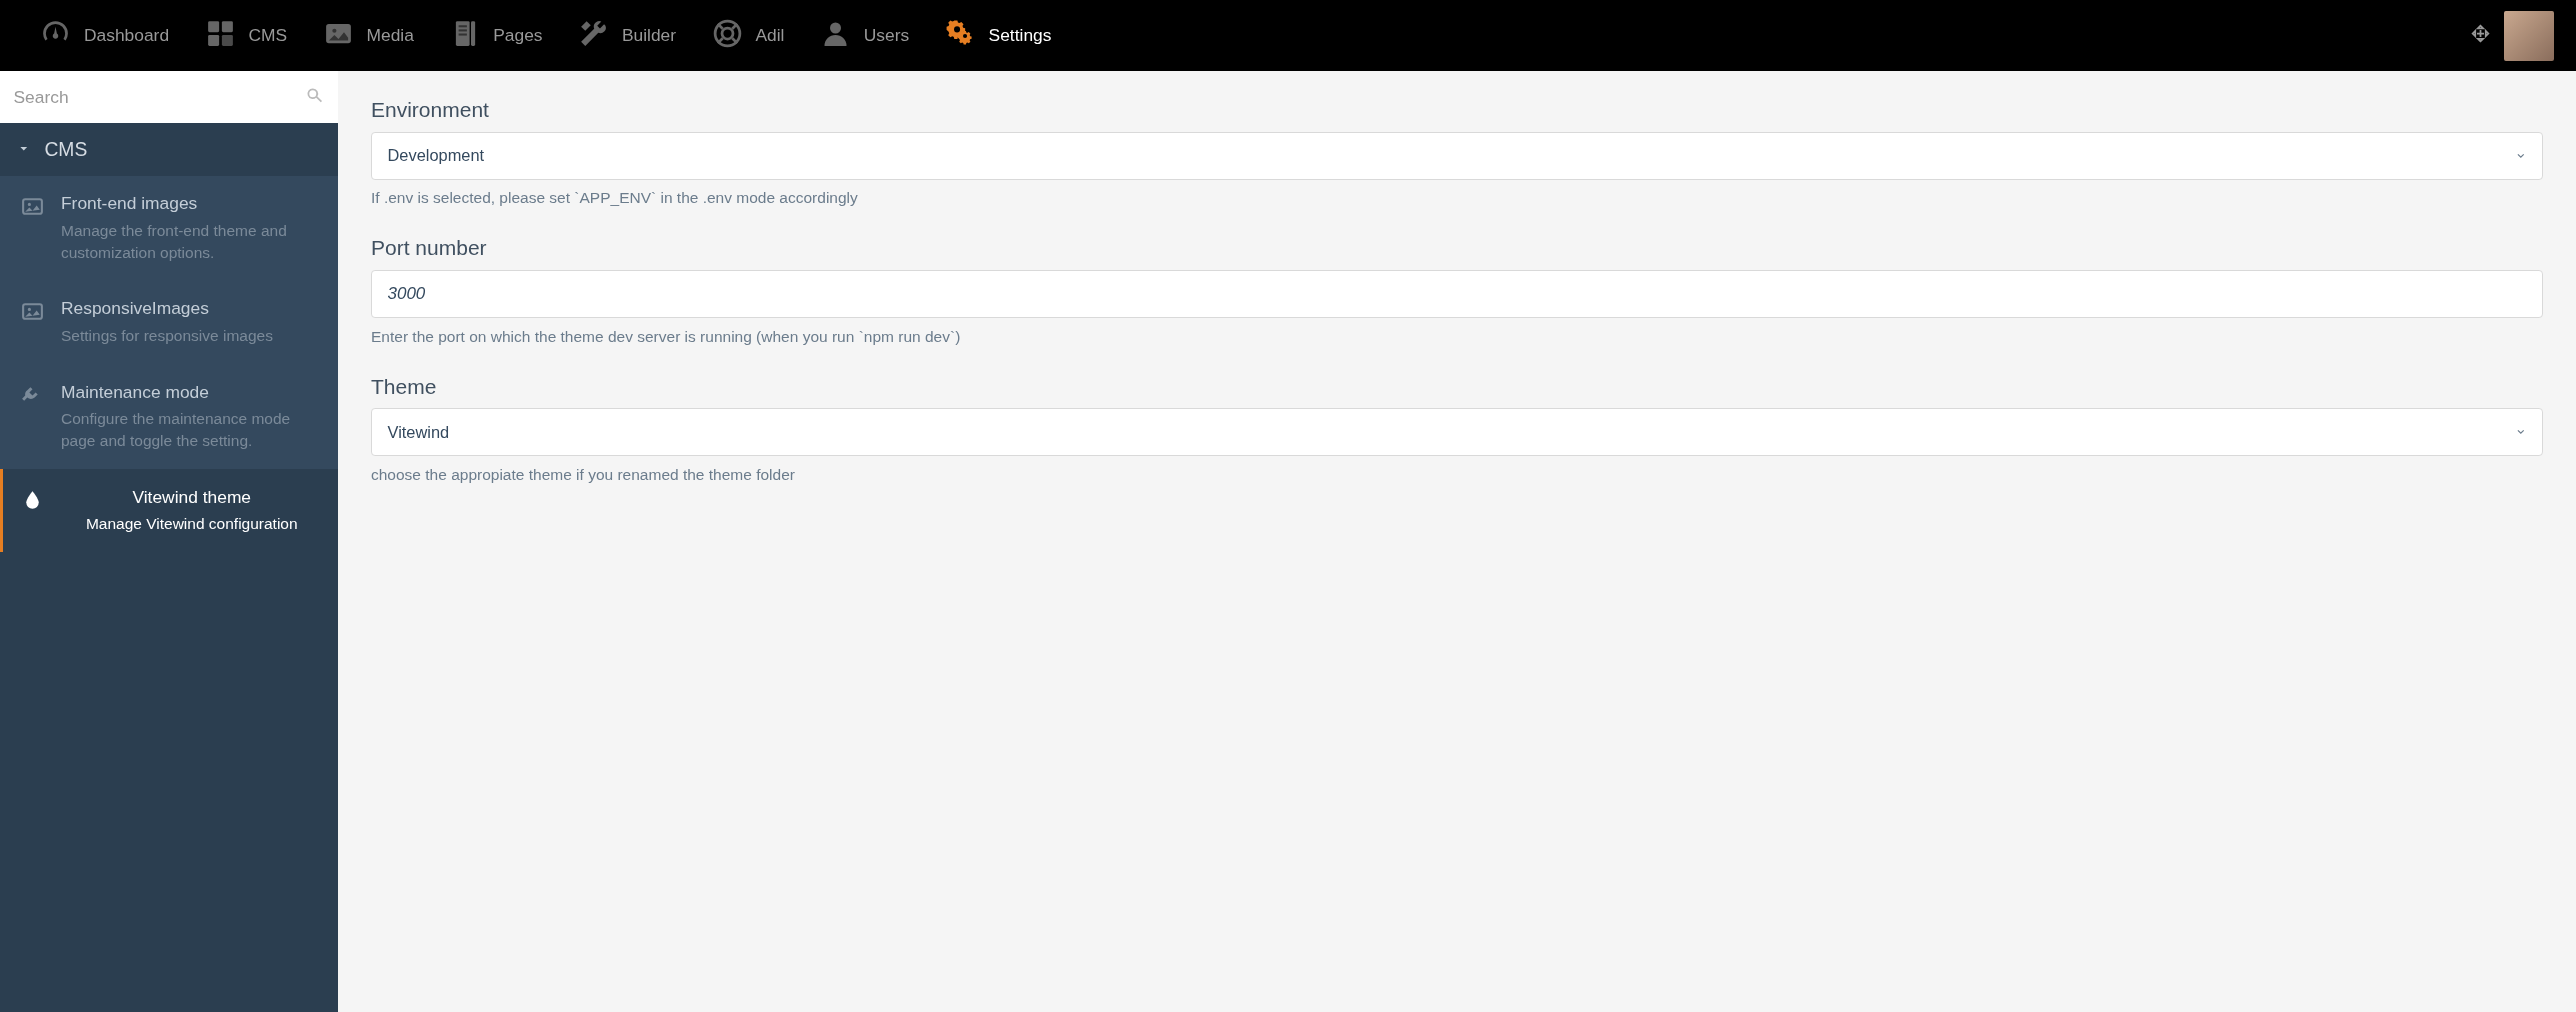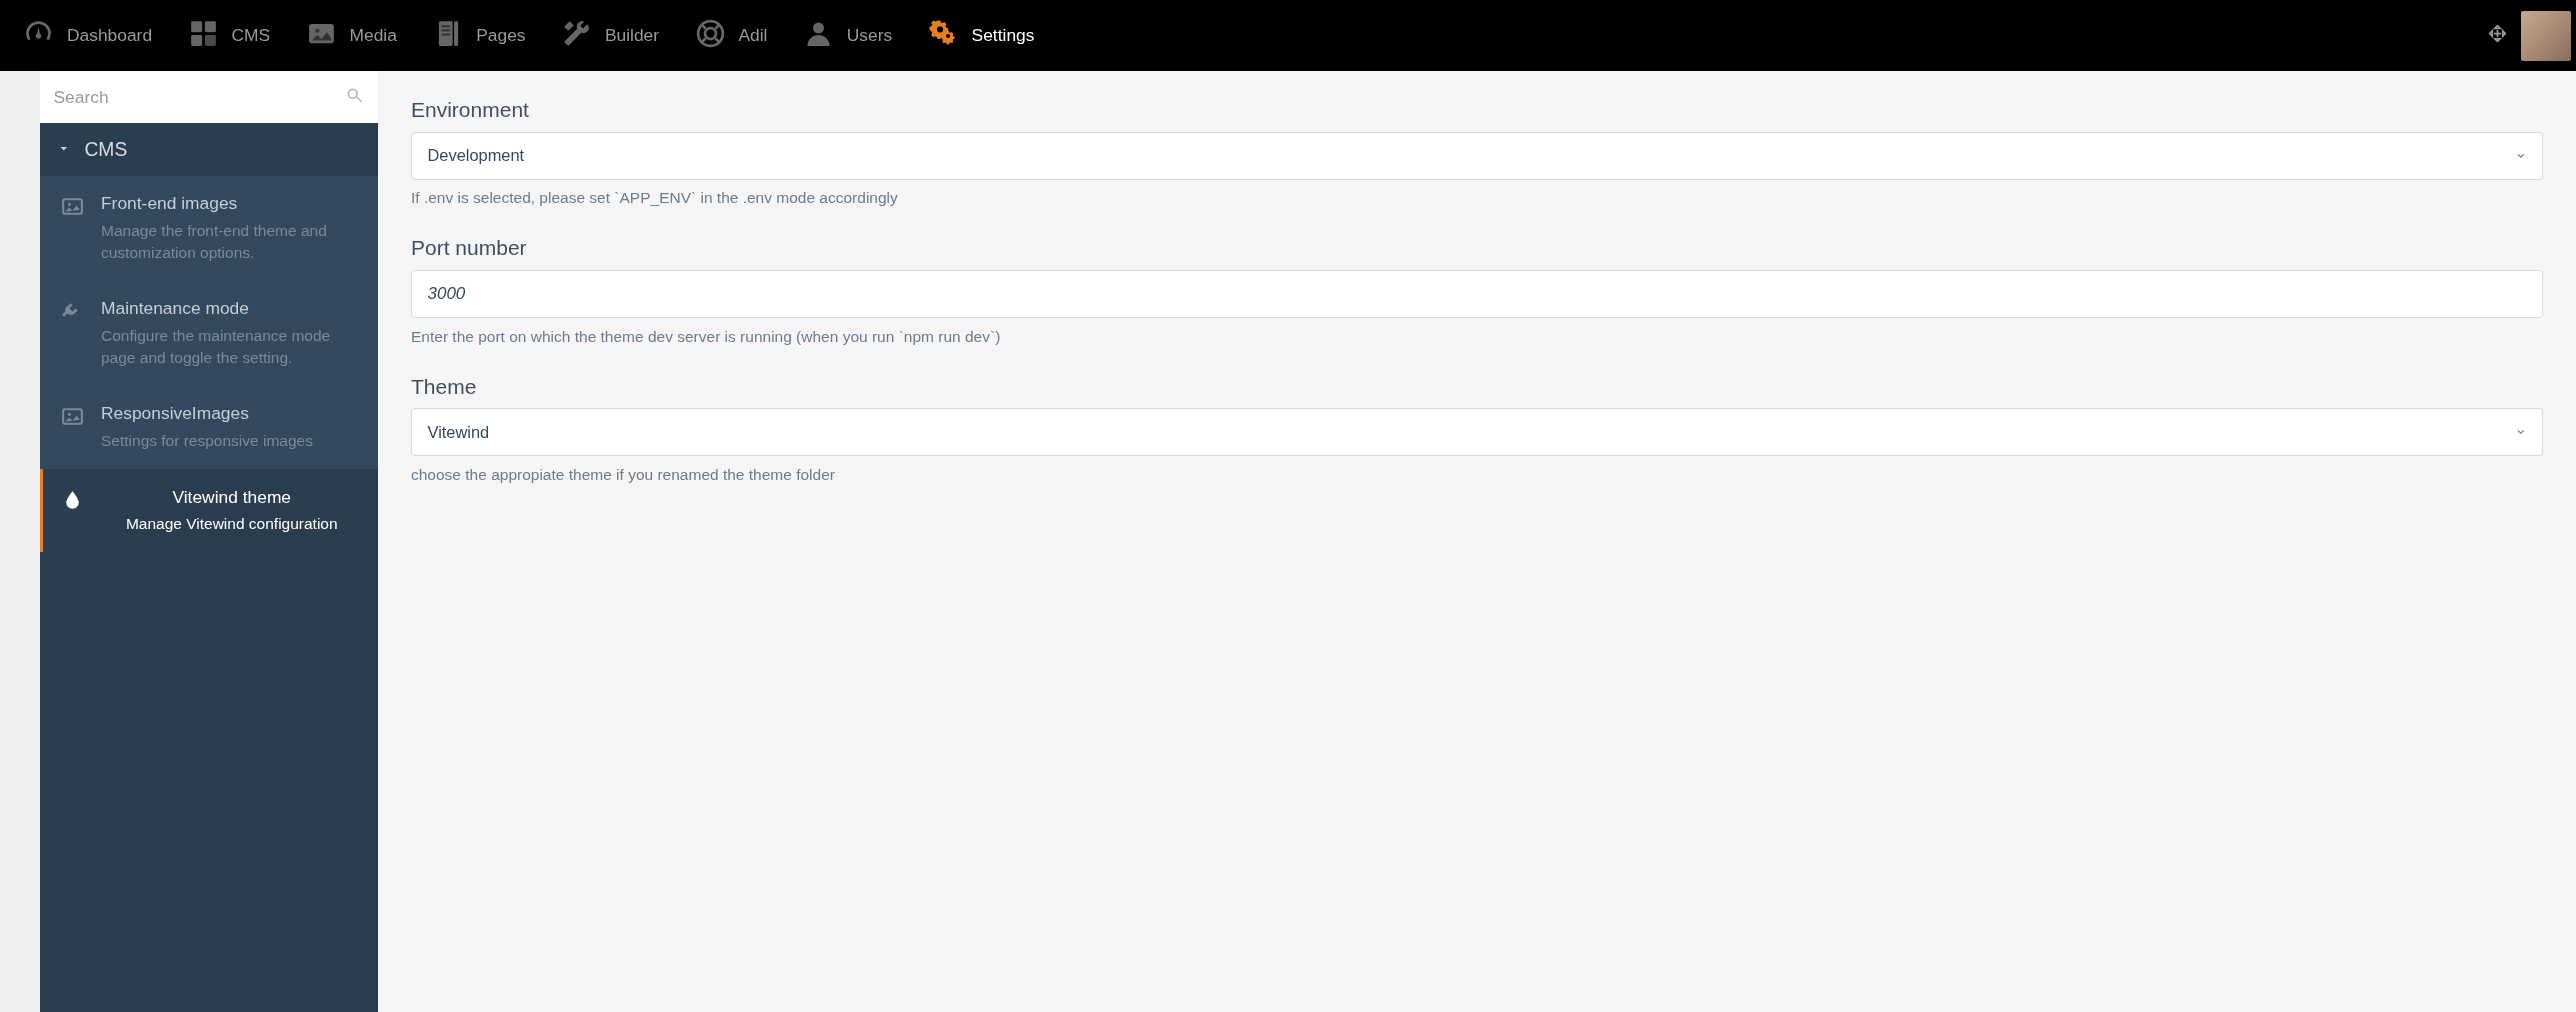--- a/index.html
+++ b/index.html
@@ -3,21 +3,21 @@
 <meta charset="utf-8">
 <style>
 * { margin: 0; padding: 0; box-sizing: border-box; }
 body { font-family: -apple-system, BlinkMacSystemFont, "Segoe UI", Helvetica, Arial, sans-serif; background: #f0f0f0; color: #333; }
 
 .topnav {
   background: #000;
   height: 71px;
   display: flex;
   align-items: center;
-  padding: 0 5px;
+  padding: 0 22px;
   gap: 0;
 }
 .topnav-item {
   display: flex;
   align-items: center;
   gap: 11.6px;
   padding: 0 17.4px;
   height: 71px;
   cursor: pointer;
   color: #999;
@@ -34,21 +34,20 @@
 }
 
 .layout { display: flex; height: calc(100vh - 71px); }
 
 .sidebar {
   width: 338px;
   background: #2b3e50;
   display: flex;
   flex-direction: column;
   overflow-y: auto;
-  margin-left: 40px;
 }
 .search-bar {
   background: #fff;
   height: 52px;
   display: flex;
   align-items: center;
   padding: 0 13.5px;
 }
 .search-input {
   flex: 1;
@@ -272,40 +271,40 @@
       </span>
       <div class="sidebar-item-body">
         <div class="sidebar-item-title">Front-end images</div>
         <div class="sidebar-item-desc">Manage the front-end theme and customization options.</div>
       </div>
     </div>
 
     <div class="sidebar-item">
       <span class="icon-slot">
         <svg viewBox="0 0 24 24" fill="currentColor">
+            <rect x="3" y="5" width="18" height="14" rx="2" fill="none" stroke="currentColor" stroke-width="2"></rect>
+            <circle cx="9" cy="10" r="1.5"></circle>
+            <path d="M5 17l4-4 3 3 4-5 3 4"></path>
+          </svg>
+      </span>
+      <div class="sidebar-item-body">
+        <div class="sidebar-item-title">ResponsiveImages</div>
+        <div class="sidebar-item-desc">Settings for responsive images</div>
+      </div>
+    </div>
+
+    <div class="sidebar-item">
+      <span class="icon-slot">
+        <svg viewBox="0 0 24 24" fill="currentColor">
             <path d="M7 7l3-3 2 2-3 3 3 3 3-3 2 2-3 3a5 5 0 0 1-7 0L4 17l-2-2 3-3a5 5 0 0 1 2-5z"></path>
           </svg>
       </span>
       <div class="sidebar-item-body">
         <div class="sidebar-item-title">Maintenance mode</div>
         <div class="sidebar-item-desc">Configure the maintenance mode page and toggle the setting.</div>
-      </div>
-    </div>
-
-    <div class="sidebar-item">
-      <span class="icon-slot">
-        <svg viewBox="0 0 24 24" fill="currentColor">
-            <rect x="3" y="5" width="18" height="14" rx="2" fill="none" stroke="currentColor" stroke-width="2"></rect>
-            <circle cx="9" cy="10" r="1.5"></circle>
-            <path d="M5 17l4-4 3 3 4-5 3 4"></path>
-          </svg>
-      </span>
-      <div class="sidebar-item-body">
-        <div class="sidebar-item-title">ResponsiveImages</div>
-        <div class="sidebar-item-desc">Settings for responsive images</div>
       </div>
     </div>
 
     <div class="sidebar-item active">
       <span class="icon-slot">
         <svg viewBox="0 0 24 24" fill="currentColor">
             <path d="M12 3s-6 7-6 11a6 6 0 0 0 12 0c0-4-6-11-6-11z"></path>
           </svg>
       </span>
       <div class="sidebar-item-body">

